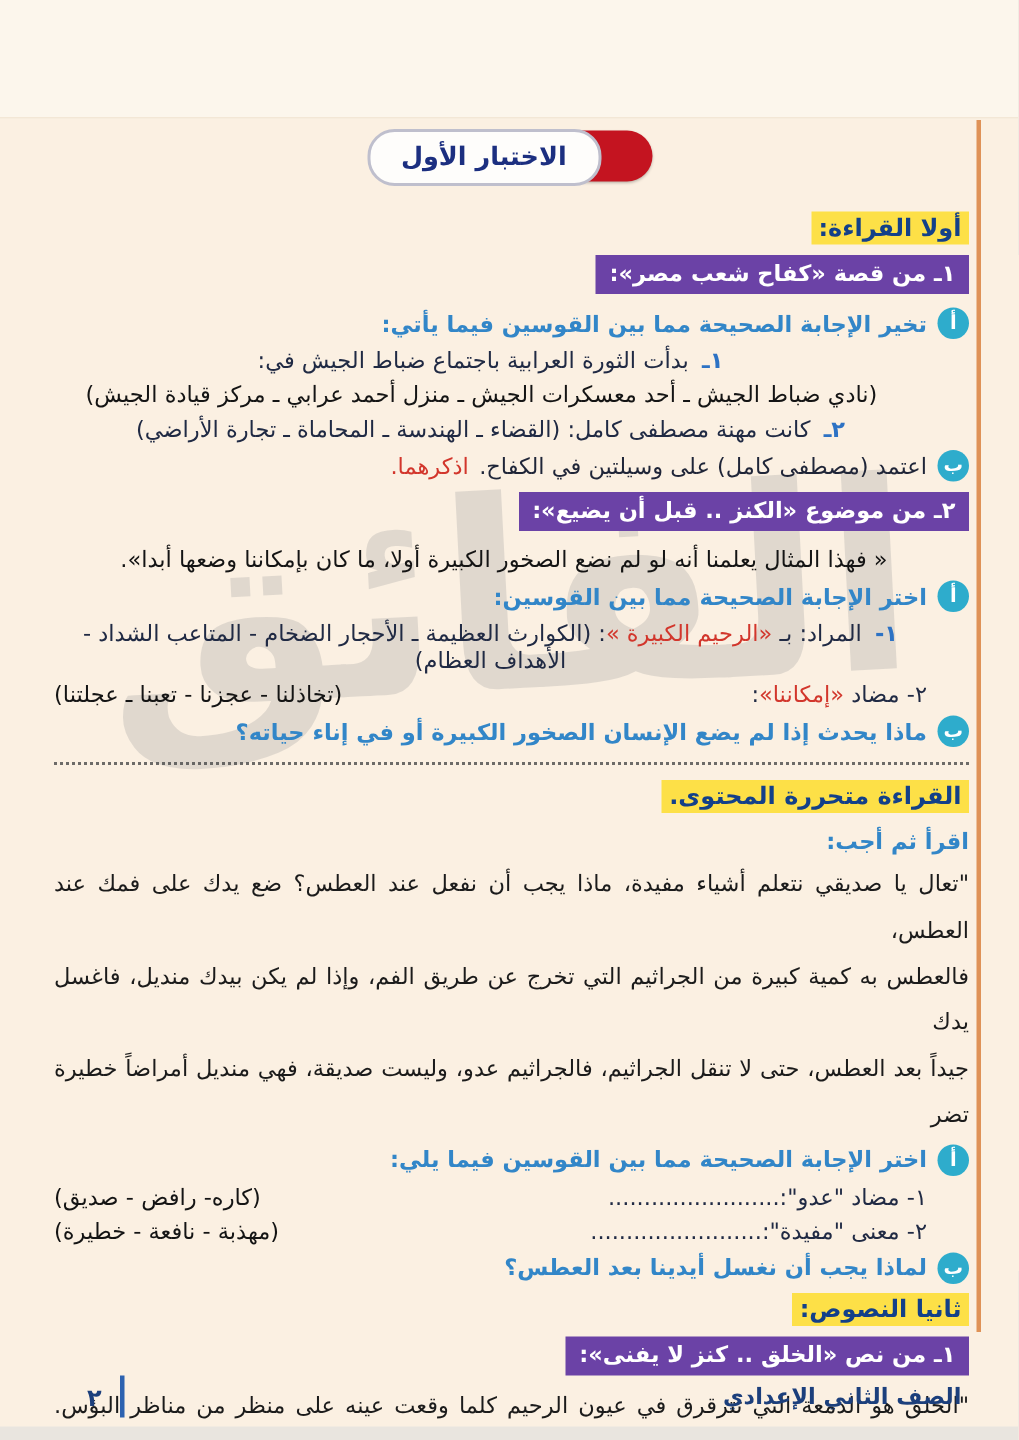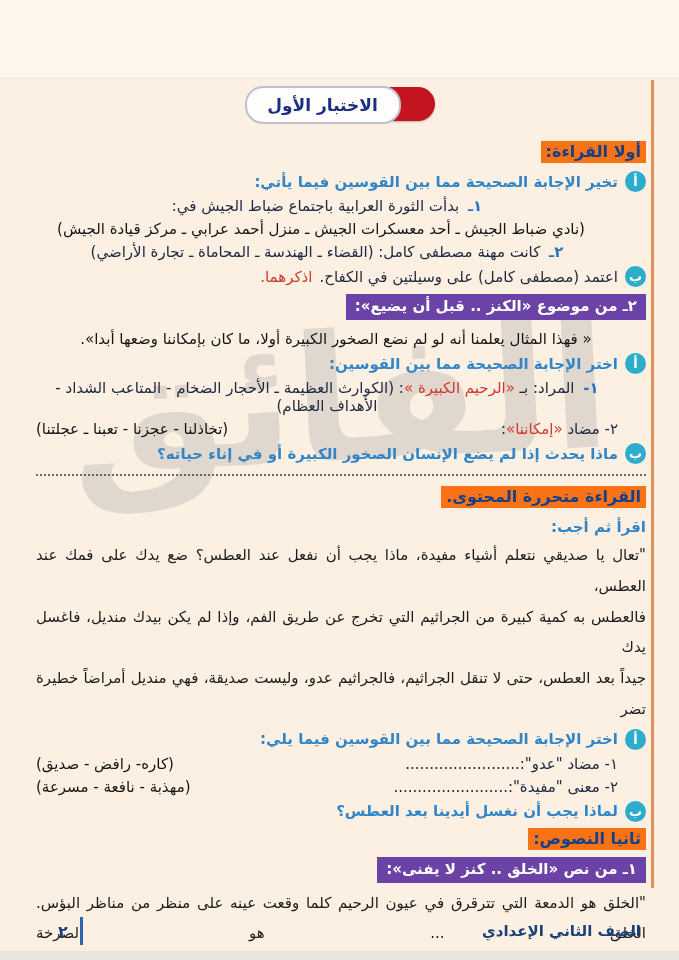--- a/index.html
+++ b/index.html
@@ -20,21 +20,21 @@
   .badge{position:relative;width:190px;height:24px;}
   .badge-red{position:absolute;right:0;top:1px;width:115px;height:34px;background:#c41420;border-radius:17px;box-shadow:0 1px 2px rgba(0,0,0,.25);}
   .badge-white{
     position:absolute;left:0;top:0;width:152px;height:34px;background:#fefdfb;
     border:2px solid #bfbfcd;border-radius:18px;z-index:2;
     display:flex;align-items:center;justify-content:center;
     color:#1c2f80;font-weight:bold;font-size:17px;
   }
   
   .content{position:absolute;top:139px;right:33px;left:36px;z-index:2;}
-  .sec-heading{display:inline-block;background:#f97316;color:#134089;font-weight:bold;font-size:16px;padding:1px 5px 2px;margin:2px 0 4px;}
+  .sec-heading{display:inline-block;background:#fde047;color:#134089;font-weight:bold;font-size:16px;padding:1px 5px 2px;margin:2px 0 4px;}
   .purple-banner{display:inline-block;background:#6b42a6;color:#ffffff;font-weight:bold;font-size:15px;padding:3px 9px 5px;margin:3px 0 5px;}
   .prompt{display:flex;align-items:center;gap:7px;color:#3286c8;font-size:15px;font-weight:bold;margin:4px 0;}
   .brow{display:flex;align-items:center;gap:7px;color:#1f2538;font-size:15px;margin:4px 0;}
   .brow.blue{color:#3286c8;font-weight:bold;}
   .qcircle{
     flex:0 0 auto;width:21px;height:21px;border-radius:50%;background:#2eaccc;color:#fff;
     font-size:13px;font-weight:bold;display:inline-flex;align-items:center;justify-content:center;
   }
   .item{color:#202a44;font-size:15px;margin:5px 0;padding-right:28px;text-align:center;}
   .item .num{color:#2d72c4;font-weight:bold;margin-left:4px;}
@@ -69,20 +69,23 @@
       <div class="badge-white">الاختبار الأول</div>
     </div>
   </div>
 
   <div class="content">
 
     <div>
       <span class="sec-heading">أولا القراءة:</span>
     </div>
 
+    <div>
+      <span class="purple-banner">١ـ من قصة «كفاح شعب مصر»:</span>
+    </div>
 
     <div class="prompt">
       <span class="qcircle">أ</span>
       <span>تخير الإجابة الصحيحة مما بين القوسين فيما يأتي:</span>
     </div>
 
     <div class="item">
       <span class="num">١ـ</span>
       <span>بدأت الثورة العرابية باجتماع ضباط الجيش في:</span>
     </div>
@@ -154,21 +157,21 @@
         <span class="num">١-</span>
         <span>مضاد "عدو":........................</span>
       </span>
       <span class="opt">(كاره- رافض - صديق)</span>
     </div>
     <div class="row2">
       <span>
         <span class="num">٢-</span>
         <span>معنى "مفيدة":........................</span>
       </span>
-      <span class="opt">(مهذبة - نافعة - مسرعة)</span>
+      <span class="opt">(مهذبة - نافعة - خطيرة)</span>
     </div>
 
     <div class="brow blue">
       <span class="qcircle">ب</span>
       <span>لماذا يجب أن نغسل أيدينا بعد العطس؟</span>
     </div>
 
     <div>
       <span class="sec-heading">ثانيا النصوص:</span>
     </div>

